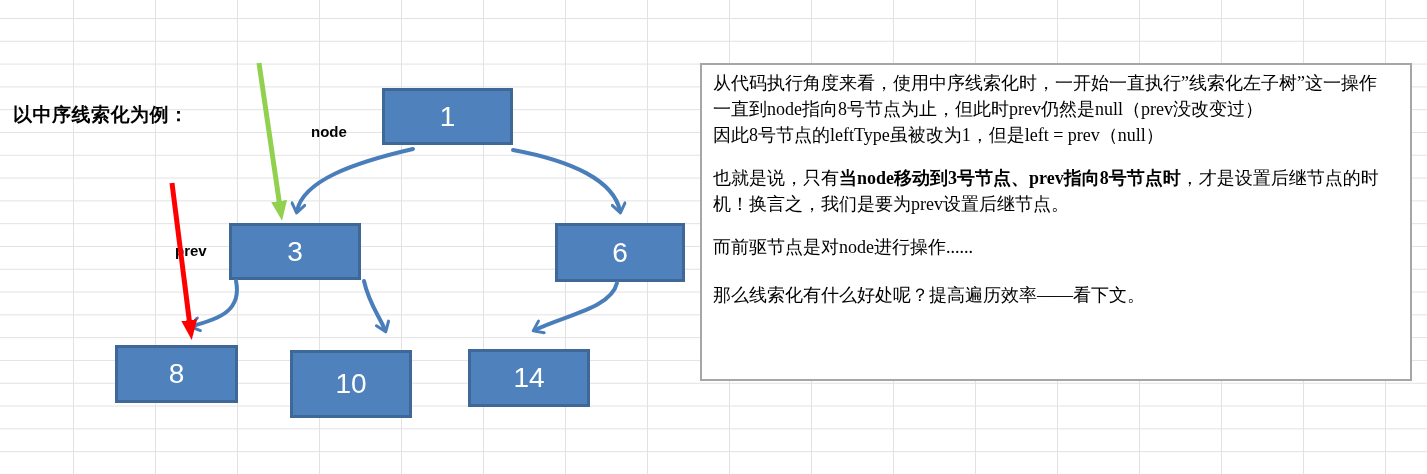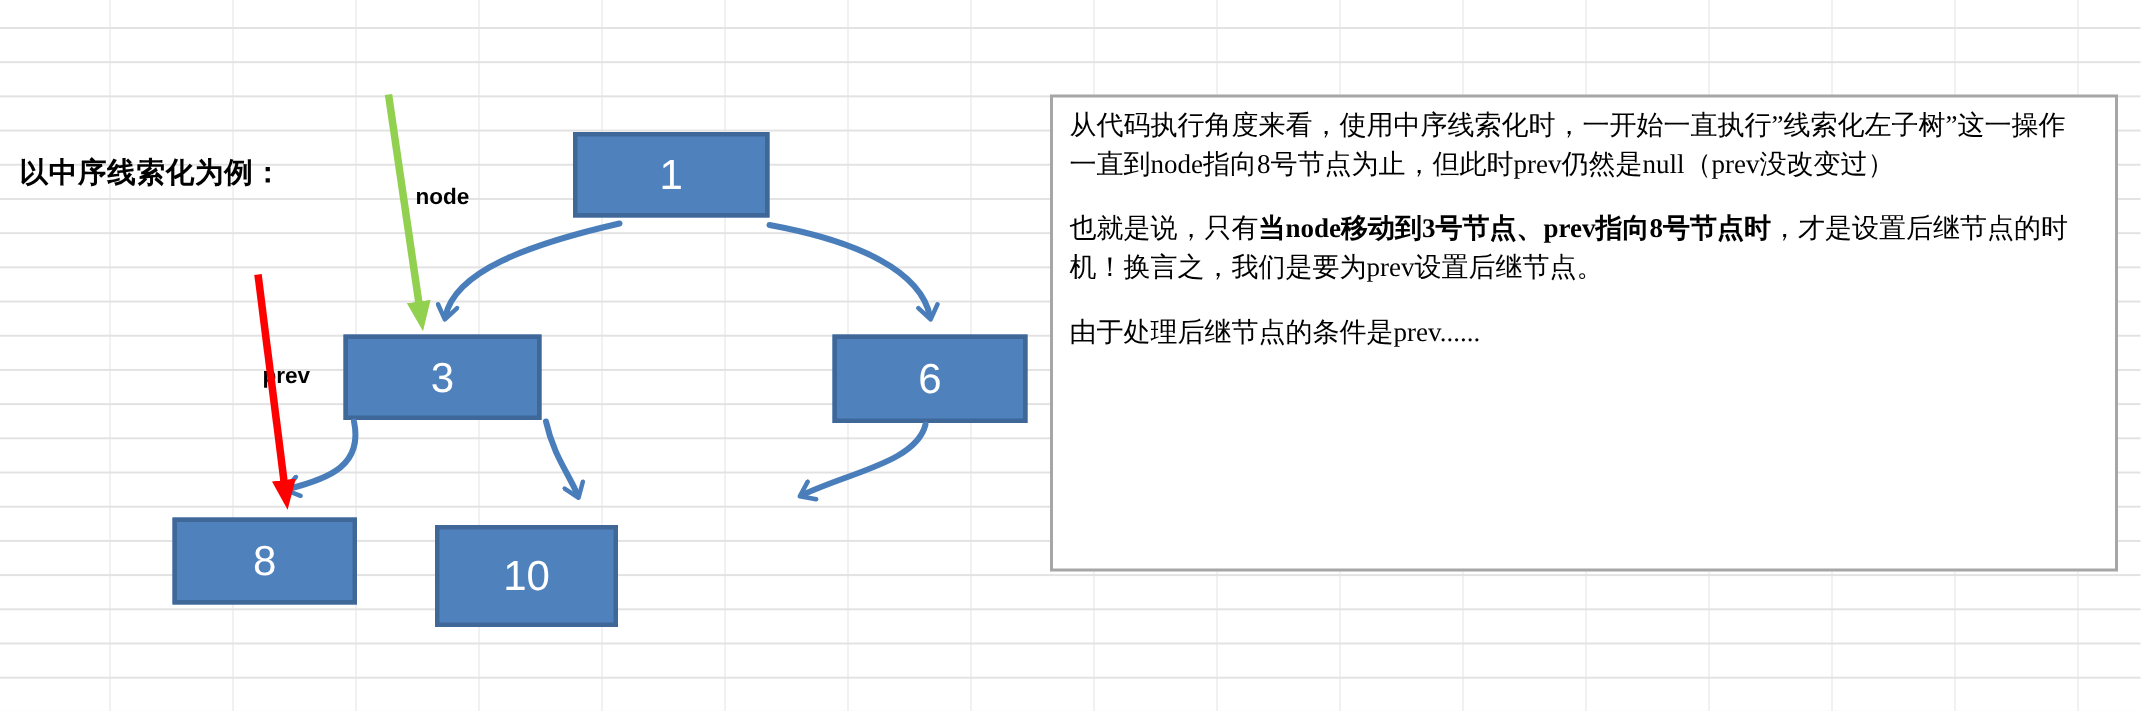--- a/index.html
+++ b/index.html
@@ -14,21 +14,21 @@
     background-position:73px 0px, 0px 18px;
   }
   .diagram-title{
     position:absolute;left:13px;top:102px;
     font-family:"Liberation Sans",sans-serif;
     font-size:19px;font-weight:bold;color:#000;letter-spacing:0.5px;white-space:nowrap;
   }
   .ptr-label{
     position:absolute;font-size:15px;font-weight:bold;color:#000;white-space:nowrap;
   }
-  .ptr-node{left:277px;top:123px;}
+  .ptr-node{left:267px;top:123px;padding-left:44px;}
   .ptr-prev{left:175px;top:242px;}
   .tnode{
     position:absolute;
     background:#4f81bd;border:3px solid #3f6899;
     display:flex;align-items:center;justify-content:center;
     color:#ffffff;font-size:28px;font-family:"Liberation Sans",sans-serif;
     box-sizing:border-box;
   }
   .n1{left:382px;top:88px;width:131px;height:57px;}
   .n3{left:229px;top:223px;width:132px;height:57px;}
@@ -54,20 +54,21 @@
 
 <div class="canvas">
 
   <div class="diagram-title">以中序线索化为例：</div>
 
   <div class="tnode n1">1</div>
   <div class="tnode n3">3</div>
   <div class="tnode n6">6</div>
   <div class="tnode n8">8</div>
   <div class="tnode n10">10</div>
+  <div class="tnode n14">14</div>
 
   <div class="ptr-label ptr-node">node</div>
   <div class="ptr-label ptr-prev">prev</div>
 
   <svg class="arrow-layer" width="700" height="474" viewBox="0 0 700 474">
     <defs>
       <marker id="chev" markerUnits="userSpaceOnUse" markerWidth="16" markerHeight="16" viewBox="0 0 16 16" refX="9" refY="8" orient="auto">
         <path d="M2,1.5 L11,8 L2,14.5" fill="none" stroke="#4a7ebb" stroke-width="3" stroke-linecap="round" stroke-linejoin="round"></path>
       </marker>
       <marker id="tri-green" markerUnits="userSpaceOnUse" markerWidth="20" markerHeight="16" viewBox="0 0 20 16" refX="6" refY="8" orient="auto">
@@ -86,24 +87,28 @@
 
     <line x1="259" y1="63" x2="280" y2="207" stroke="#92d050" stroke-width="5" marker-end="url(#tri-green)"></line>
     <line x1="172" y1="183" x2="190" y2="326" stroke="#ff0000" stroke-width="5" marker-end="url(#tri-red)"></line>
   </svg>
 
   <div class="textbox">
     <div id="textbox-content">
         <div class="para">
           <div class="tline"><span>从代码执行角度来看，使用中序线索化时，一开始一直执行”线索化左子树”这一操作</span></div>
           <div class="tline"><span>一直到node指向8号节点为止，但此时prev仍然是null（prev没改变过）</span></div>
+          <div class="tline"><span>因此8号节点的leftType虽被改为1，但是left = prev（null）</span></div>
         </div>
         <div class="para">
           <div class="tline"><span>也就是说，只有</span><b>当node移动到3号节点、prev指向8号节点时</b><span>，才是设置后继节点的时</span></div>
           <div class="tline"><span>机！换言之，我们是要为prev设置后继节点。</span></div>
         </div>
         <div class="para gap-lg">
-          <div class="tline"><span>由于处理后继节点的条件是prev......</span></div>
+          <div class="tline"><span>而前驱节点是对node进行操作......</span></div>
+        </div>
+        <div class="para">
+          <div class="tline"><span>那么线索化有什么好处呢？提高遍历效率——看下文。</span></div>
         </div>
       </div>
   </div>
 
 </div>
 
 </body></html>

